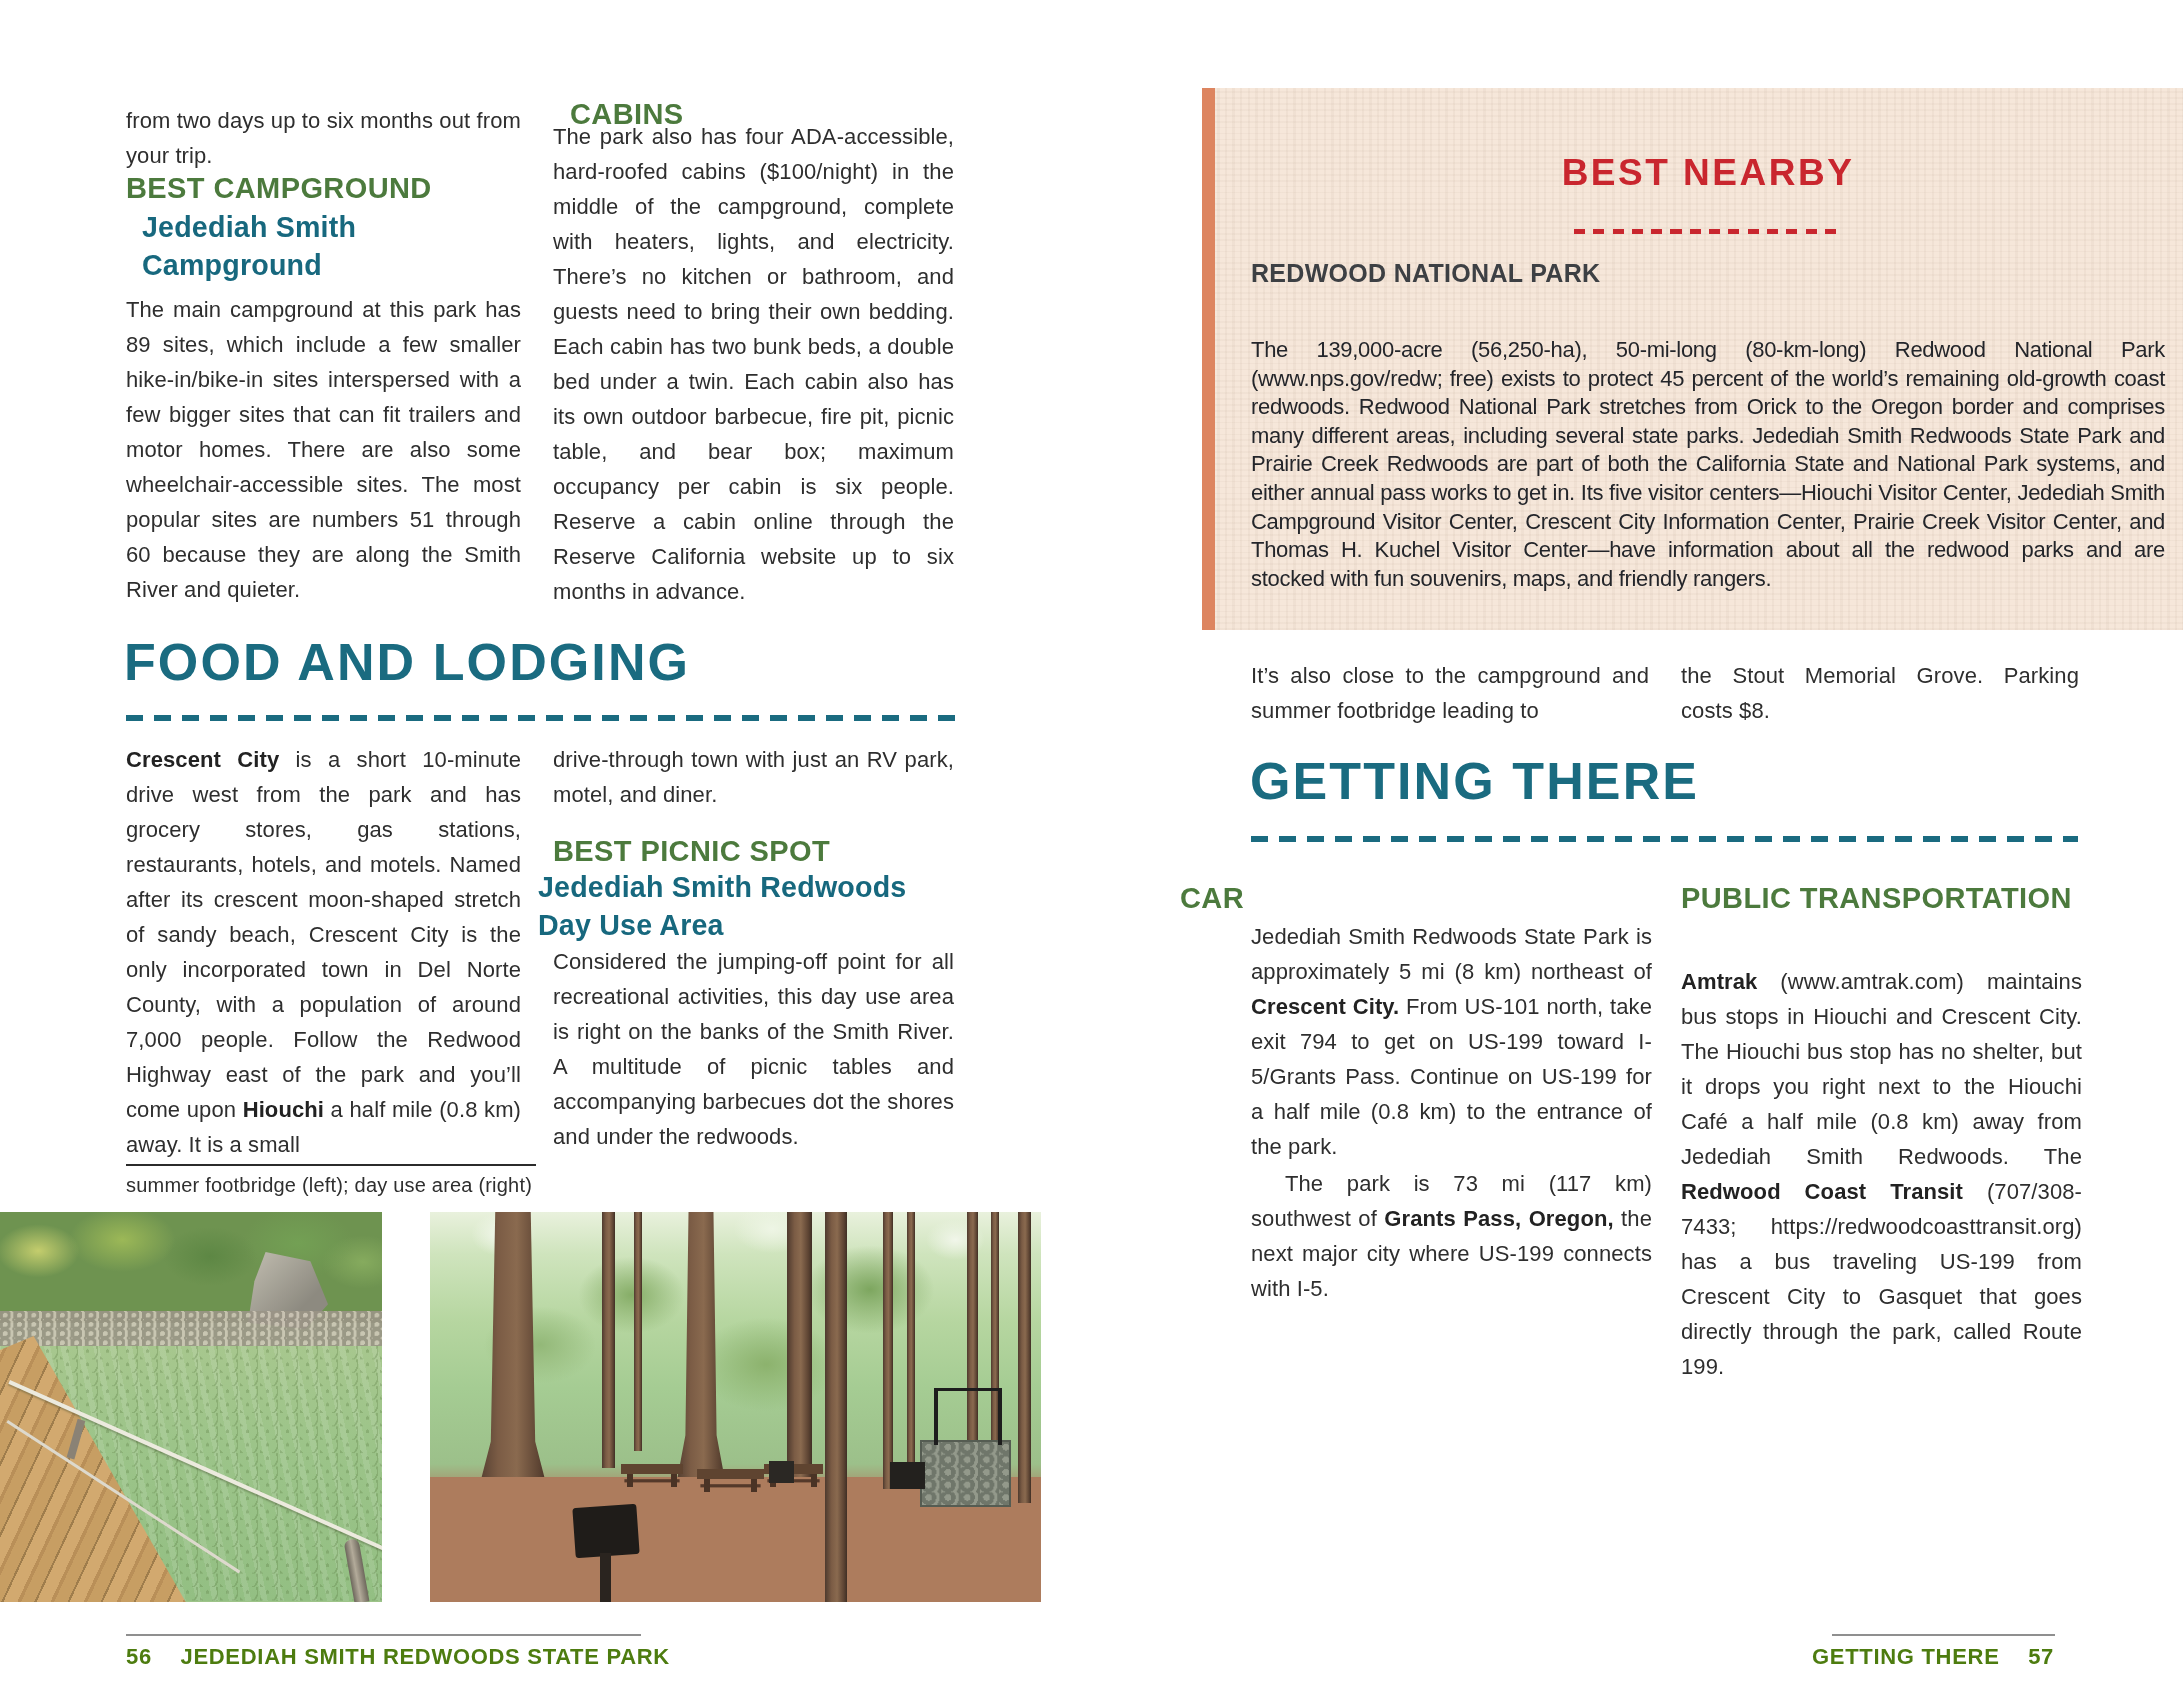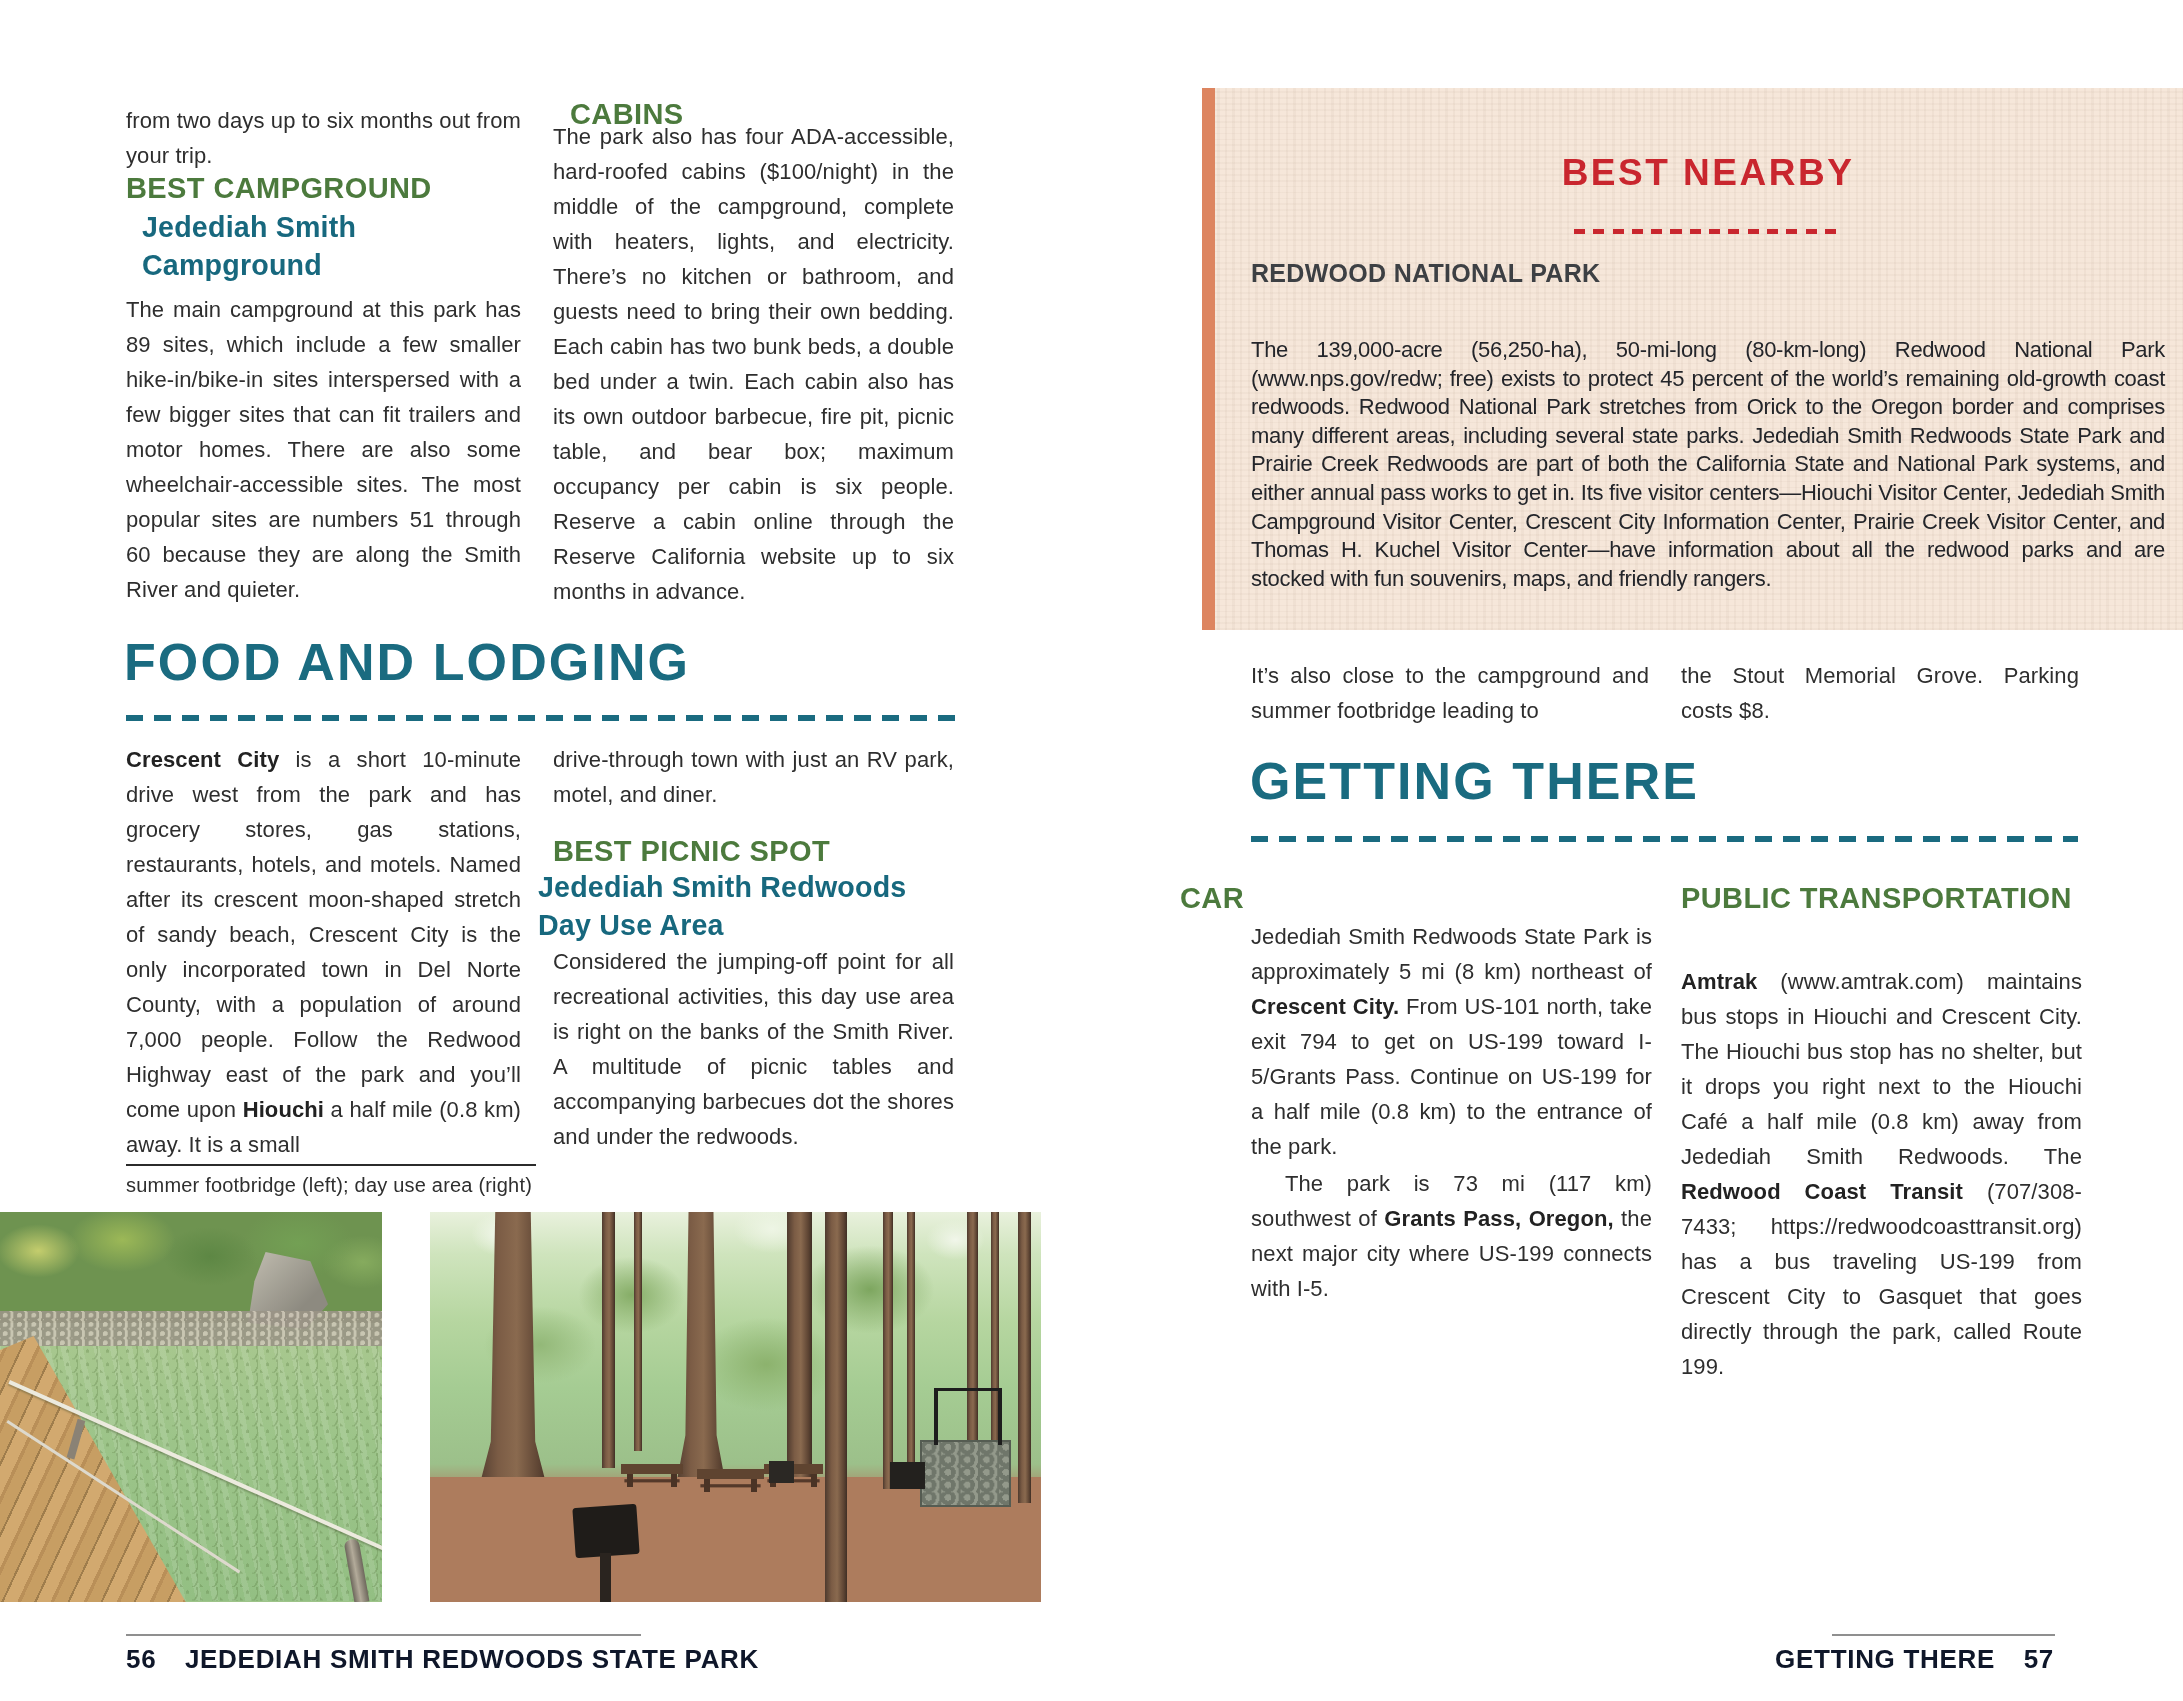--- a/index.html
+++ b/index.html
@@ -24,21 +24,21 @@
   .section-heading{
     font-size:52px;font-weight:800;color:#1a6b80;letter-spacing:2.1px;line-height:55px;
   }
   .dash-teal{
     height:5.9px;
     background:repeating-linear-gradient(90deg,#1a6b80 0 17px,transparent 17px 28px);
   }
   .caption{font-size:20px;color:#2f2f2f;letter-spacing:0.2px;}
   .rule-dark{height:1.7px;background:#2b2b2b;}
   .rule-gray{height:1.7px;background:#8f8f8f;}
-  .footer-text{font-size:26px;font-weight:700;color:#0f172a;letter-spacing:0.7px;}
+  .footer-text{font-size:22px;font-weight:700;color:#4d7c0f;letter-spacing:0.7px;}
 
   
   .nearby-box{
     left:1202px;top:88px;width:1012px;height:542px;
     background:
       repeating-linear-gradient(90deg,rgba(125,95,70,0.05) 0 2.5px,transparent 2.5px 7.6px),
       repeating-linear-gradient(0deg,rgba(125,95,70,0.045) 0 1.7px,transparent 1.7px 5.9px),
       #f6e7da;
     box-sizing:border-box;
   }

